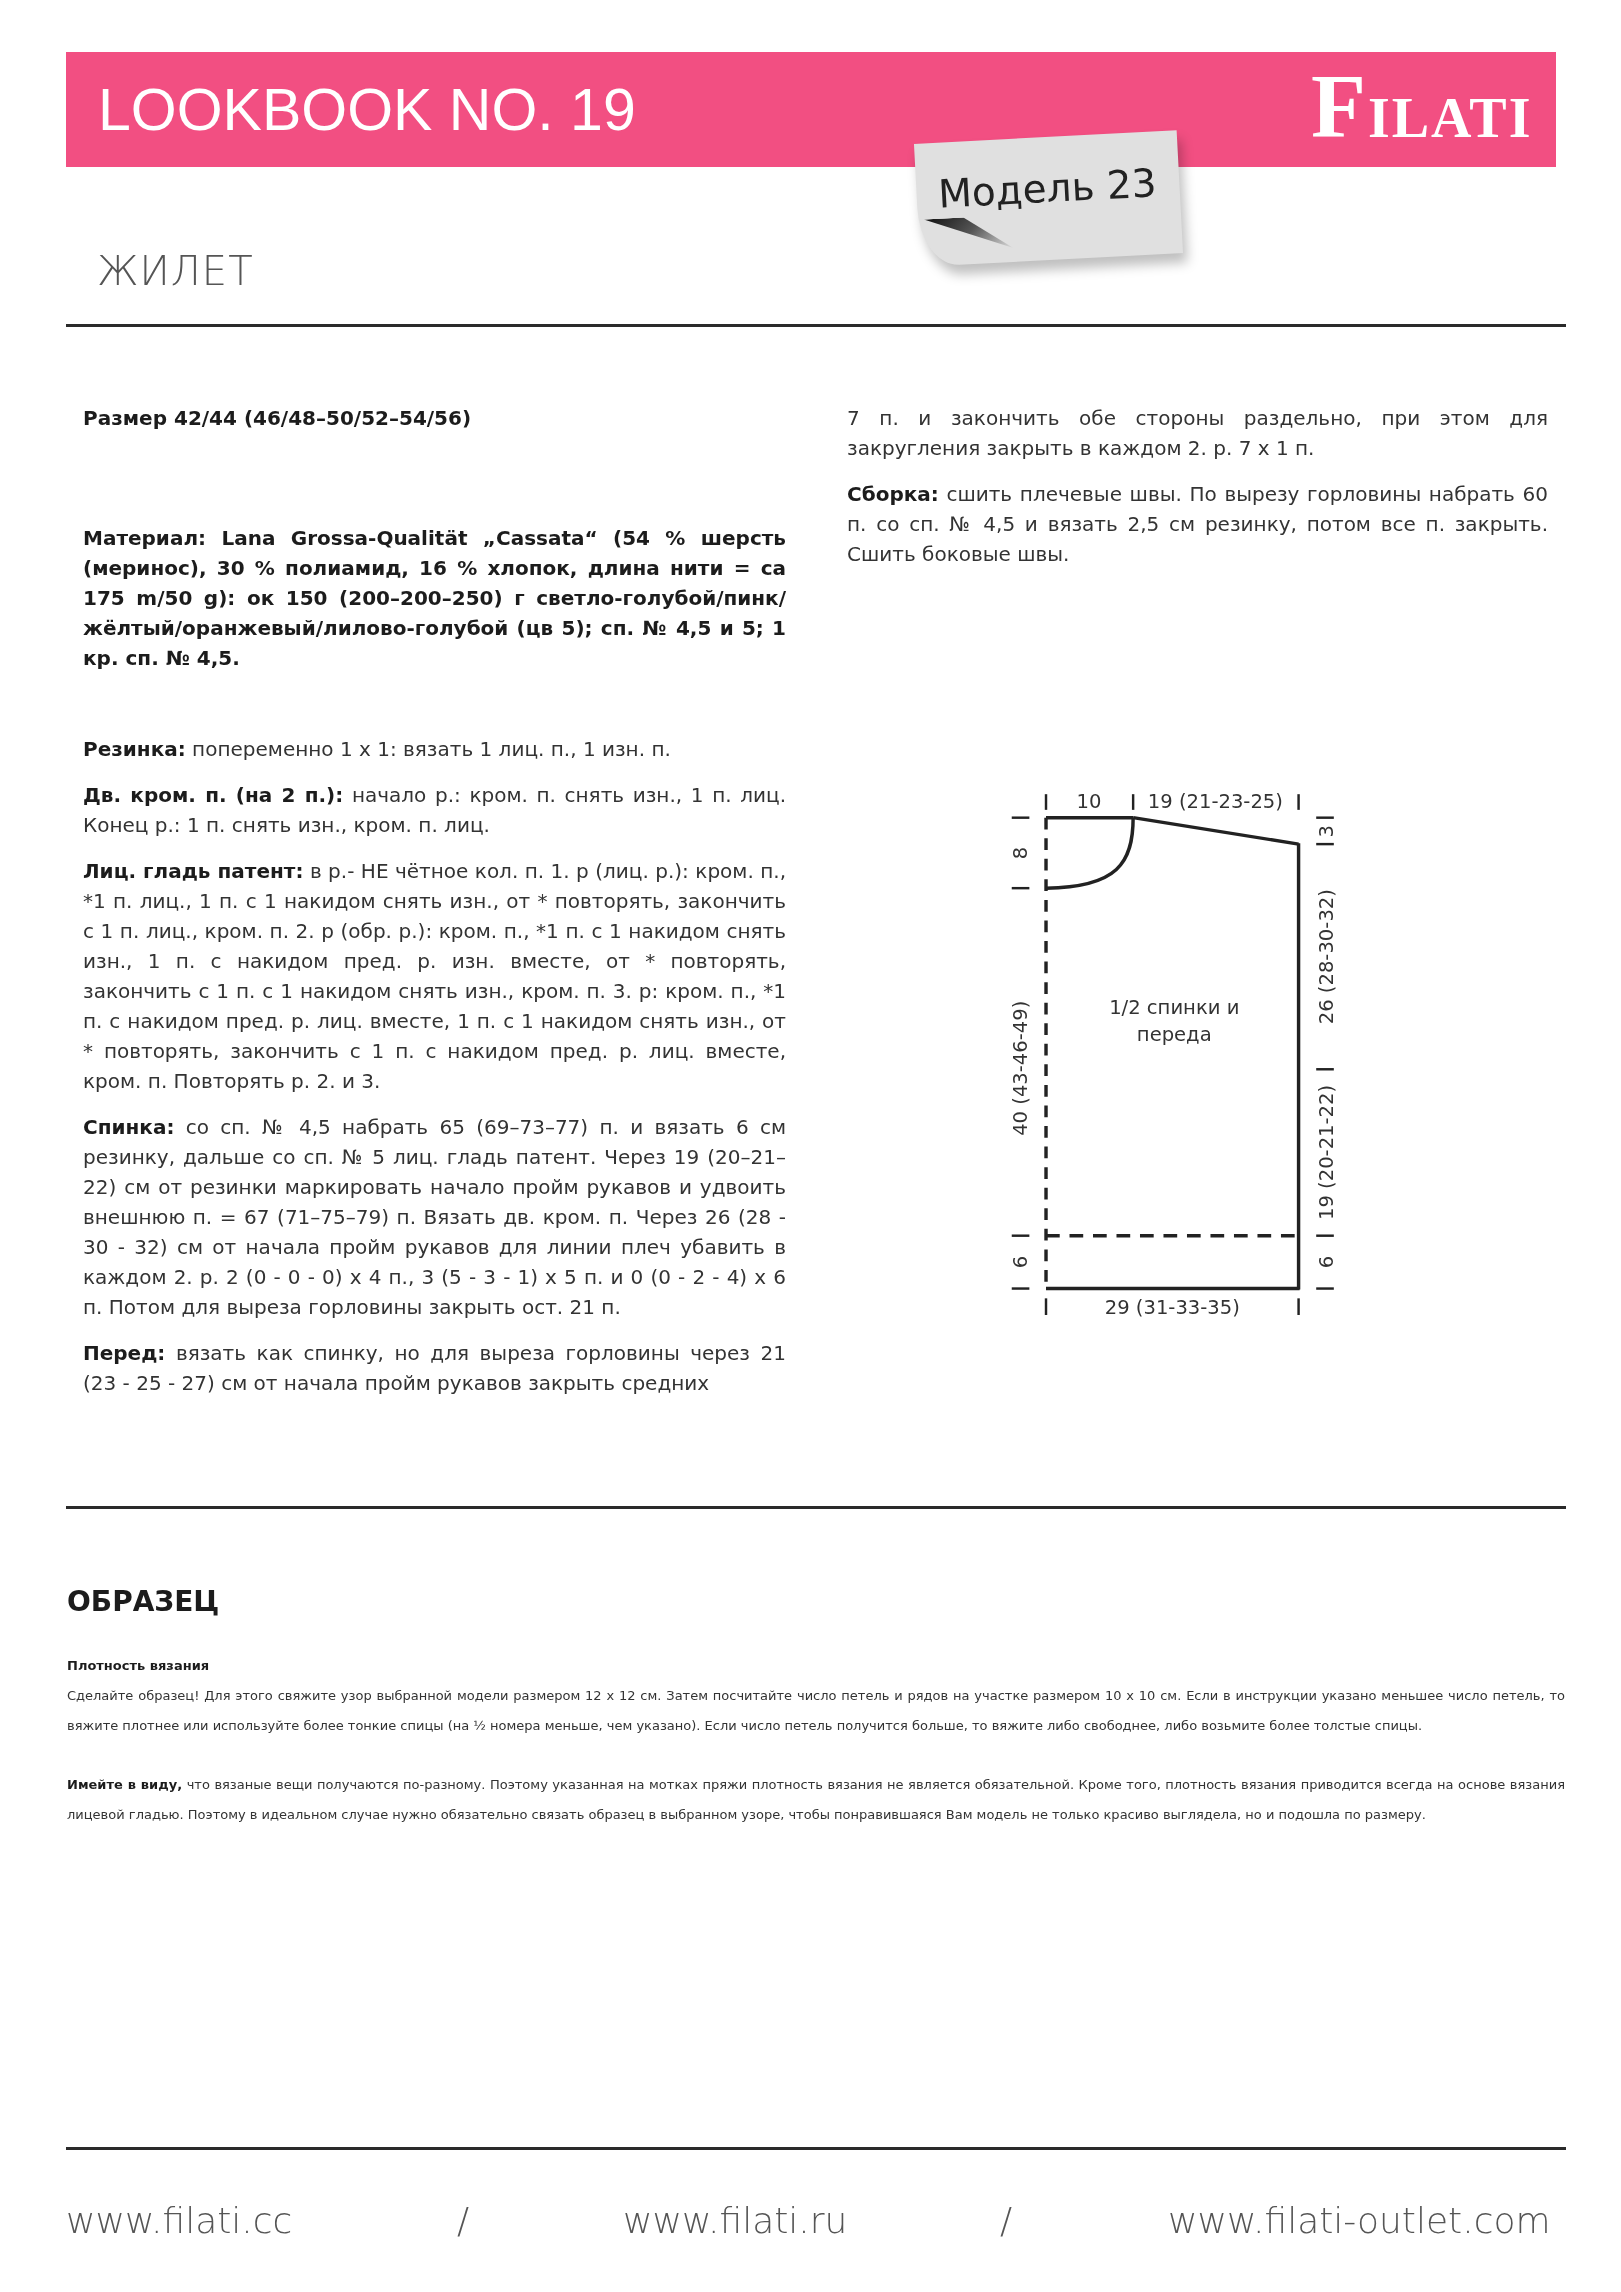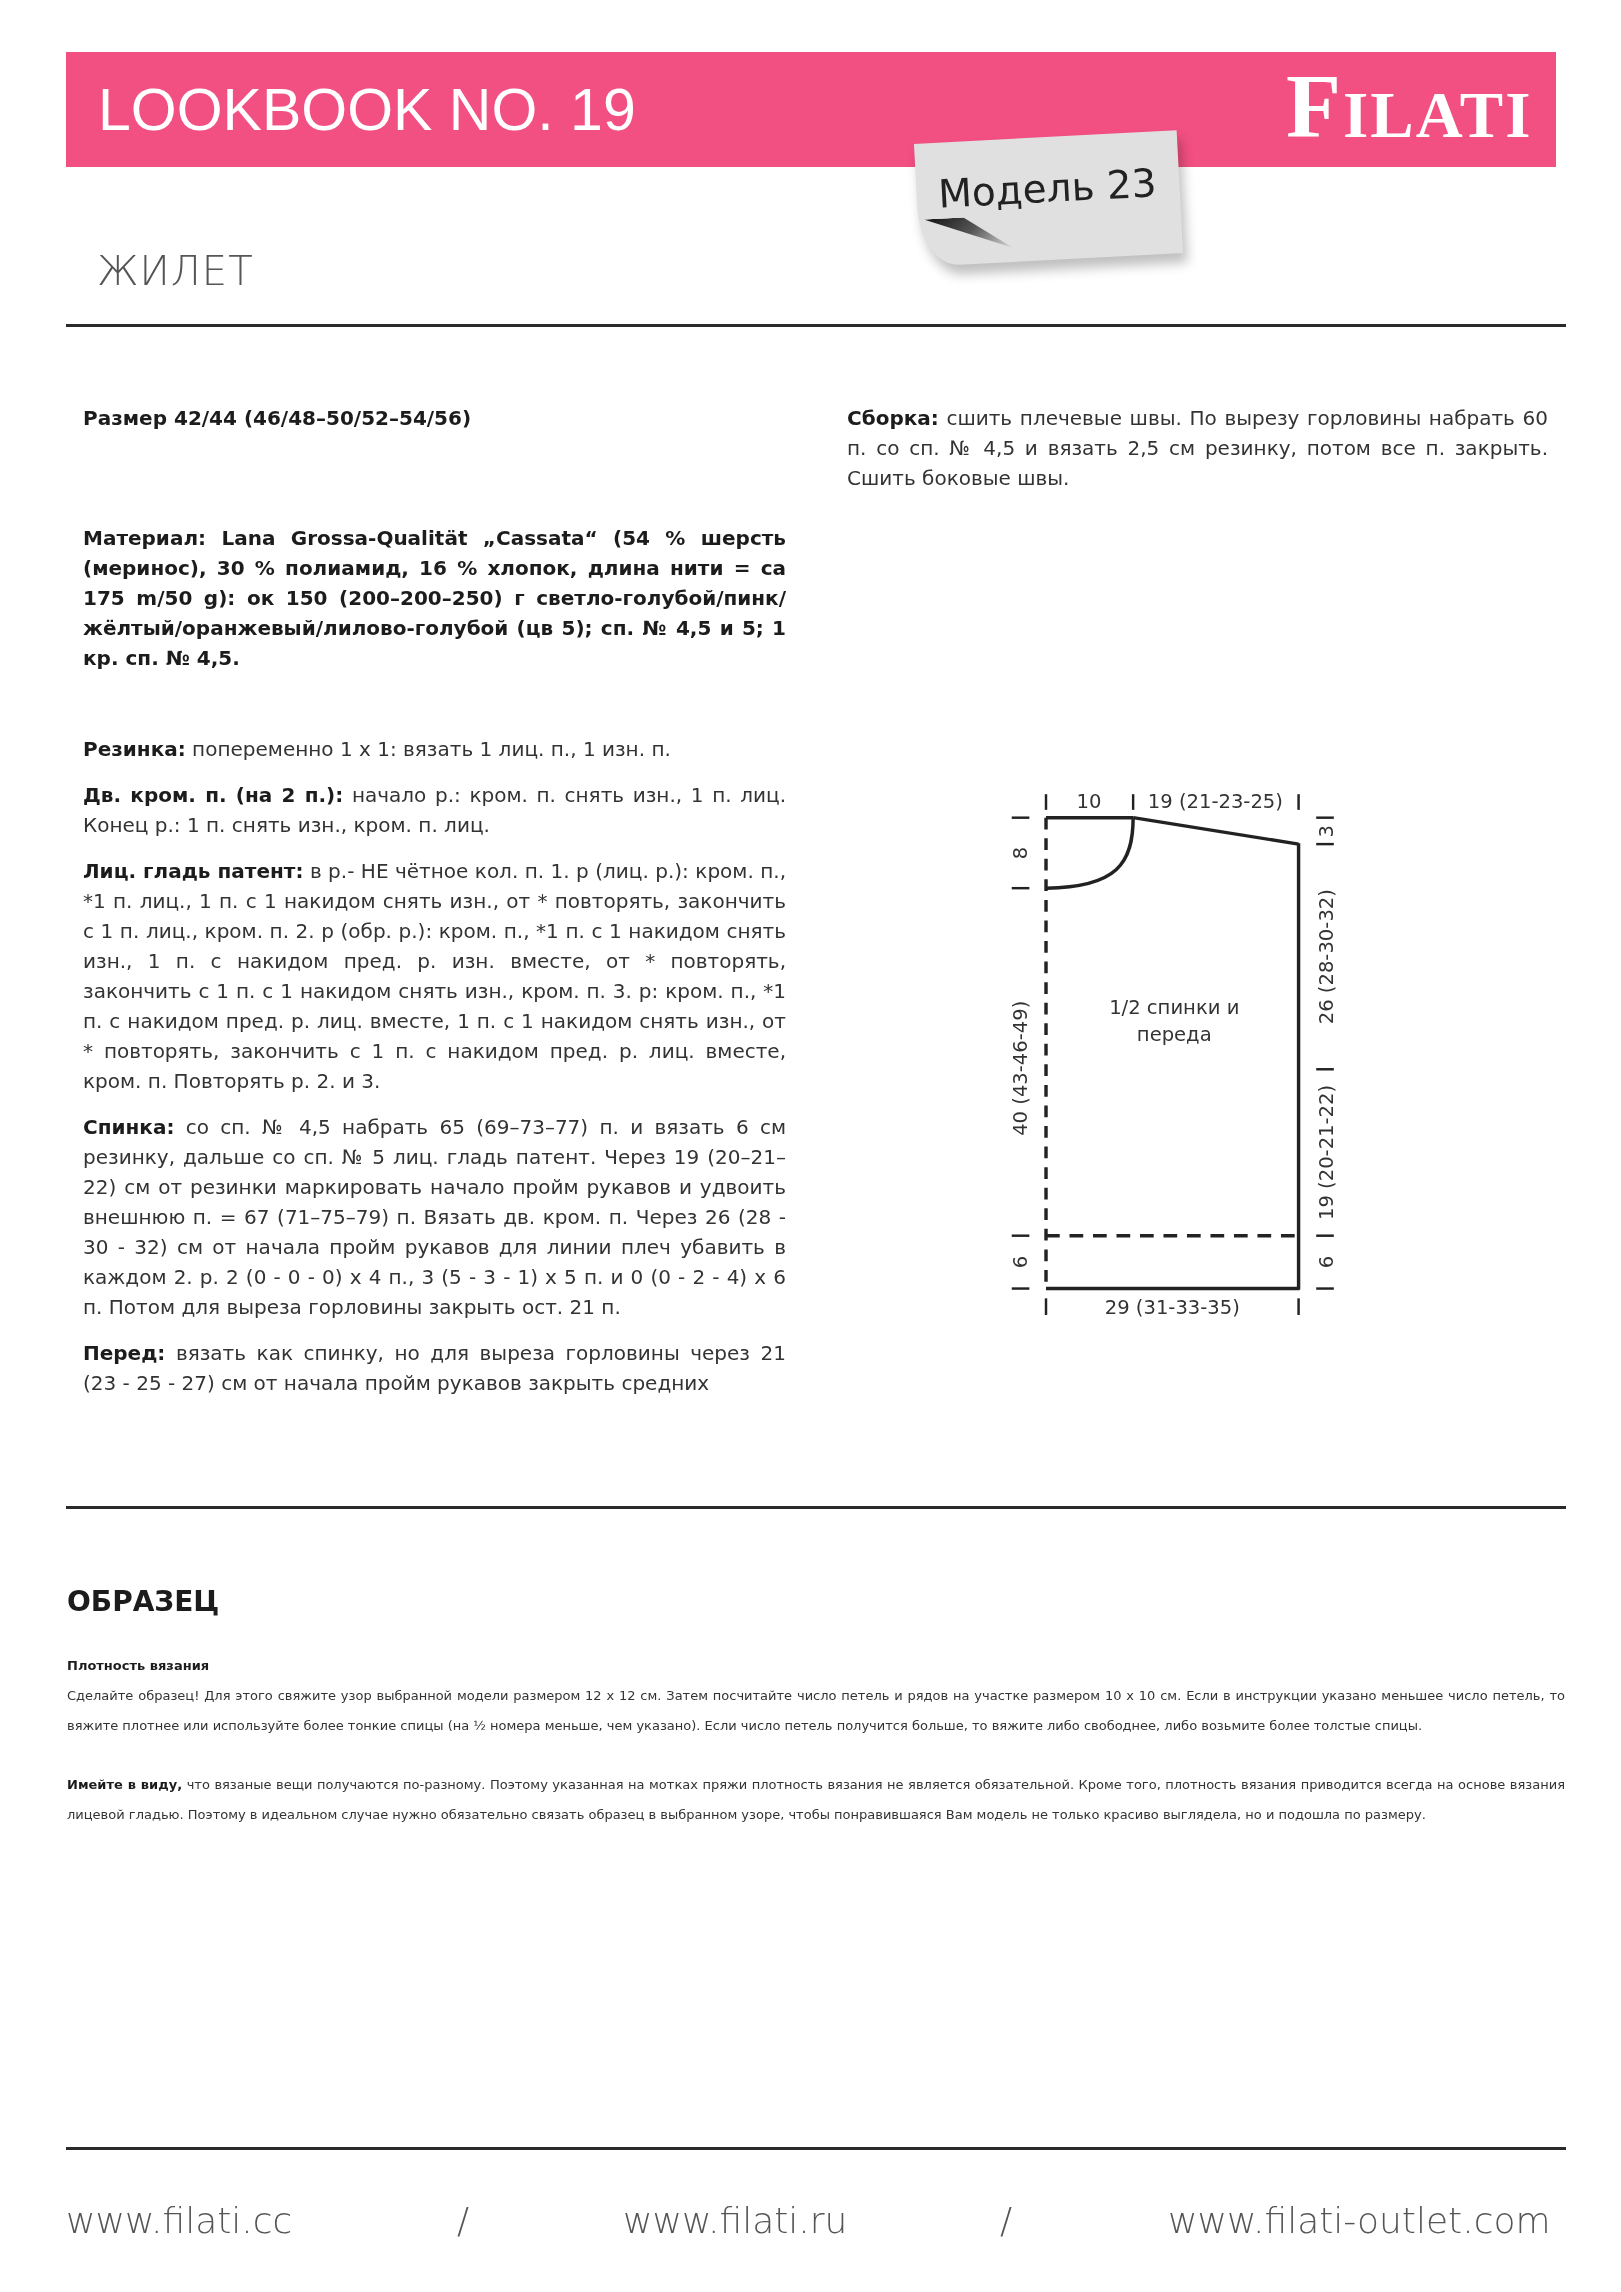--- a/index.html
+++ b/index.html
@@ -3,21 +3,21 @@
 <meta charset="utf-8">
 <style>
   * { box-sizing: border-box; margin: 0; padding: 0; }
   html, body { width: 1621px; height: 2293px; background: #ffffff; overflow: hidden; }
   body { position: relative; font-family: "DejaVu Sans", sans-serif; color: #2b2b2b; }
 
   .band { position: absolute; left: 66px; top: 52px; width: 1490px; height: 115px; background: #f24f82; }
   .band-title { position: absolute; left: 32px; top: 29px; font-family: "Liberation Sans", sans-serif; font-size: 59px; color: #ffffff; letter-spacing: 0px; line-height: 59px; }
   .logo { position: absolute; right: 23.5px; top: 15.7px; font-family: "Liberation Serif", serif; font-weight: bold; color: #ffffff; line-height: 78px; letter-spacing: 2px; }
   .logo .big { font-size: 90px; }
-  .logo .small { font-size: 65px; }
+  .logo .small { font-size: 56px; }
 
   .sticker { position: absolute; left: 917px; top: 137px; width: 263px; height: 123px; background: #e0e0e0; transform: rotate(-3deg); box-shadow: 3.9px 9.8px 11.8px rgba(0,0,0,0.25); border-bottom-left-radius: 39px 59px; }
   .sticker-text { position: absolute; left: 21.6px; top: 29px; font-family: "DejaVu Sans", sans-serif; font-size: 39px; color: #222; white-space: nowrap; }
   .curl { position: absolute; left: 5.9px; top: 76px; width: 88px; height: 33px; background: linear-gradient(135deg, #111 0%, #555 50%, #ddd 100%); clip-path: polygon(0 0, 45% 0, 100% 100%); }
 
   .subtitle { position: absolute; left: 97px; top: 248px; font-family: "DejaVu Sans", sans-serif; font-size: 40px; color: #555; letter-spacing: 1px; font-weight: 300; }
 
   .rule { position: absolute; left: 66px; width: 1500px; height: 2.9px; background: #2a2a2a; }
 
   .col { position: absolute; font-size: 20px; line-height: 30px; color: #333; text-align: justify; }
@@ -61,20 +61,21 @@
   <p><b>Материал: Lana Grossa-Qualität „Cassata“ (54 % шерсть (меринос), 30 % полиамид, 16 % хлопок, длина нити = ca 175 m/50 g): ок 150 (200–200–250) г светло-голубой/пинк/жёлтый/оранжевый/лилово-голубой (цв 5); сп. № 4,5 и 5; 1 кр. сп. № 4,5.</b></p>
   <div class="gap"></div>
   <p><b>Резинка:</b><span> попеременно 1 х 1: вязать 1 лиц. п., 1 изн. п.</span></p>
   <p><b>Дв. кром. п. (на 2 п.):</b><span> начало р.: кром. п. снять изн., 1 п. лиц. Конец р.: 1 п. снять изн., кром. п. лиц.</span></p>
   <p><b>Лиц. гладь патент:</b><span> в р.- НЕ чётное кол. п. 1. р (лиц. р.): кром. п., *1 п. лиц., 1 п. с 1 накидом снять изн., от * повторять, закончить с 1 п. лиц., кром. п. 2. р (обр. р.): кром. п., *1 п. с 1 накидом снять изн., 1 п. с накидом пред. р. изн. вместе, от * повторять, закончить с 1 п. с 1 накидом снять изн., кром. п. 3. р: кром. п., *1 п. с накидом пред. р. лиц. вместе, 1 п. с 1 накидом снять изн., от * повторять, закончить с 1 п. с накидом пред. р. лиц. вместе, кром. п. Повторять р. 2. и 3.</span></p>
   <p><b>Спинка:</b><span> со сп. № 4,5 набрать 65 (69–73–77) п. и вязать 6 см резинку, дальше со сп. № 5 лиц. гладь патент. Через 19 (20–21–22) см от резинки маркировать начало пройм рукавов и удвоить внешнюю п. = 67 (71–75–79) п. Вязать дв. кром. п. Через 26 (28 - 30 - 32) см от начала пройм рукавов для линии плеч убавить в каждом 2. р. 2 (0 - 0 - 0) х 4 п., 3 (5 - 3 - 1) х 5 п. и 0 (0 - 2 - 4) х 6 п. Потом для выреза горловины закрыть ост. 21 п.</span></p>
   <p><b>Перед:</b><span> вязать как спинку, но для выреза горловины через 21 (23 - 25 - 27) см от начала пройм рукавов закрыть средних</span></p>
 </div>
 
 <div class="col col-right">
+  <p>7 п. и закончить обе стороны раздельно, при этом для закругления закрыть в каждом 2. р. 7 х 1 п.</p>
   <p><b>Сборка:</b><span> сшить плечевые швы. По вырезу горловины набрать 60 п. со сп. № 4,5 и вязать 2,5 см резинку, потом все п. закрыть. Сшить боковые швы.</span></p>
 </div>
 
 <div class="diagram">
   <svg width="372" height="549" viewBox="0 0 380 560">
 
     <line x1="47" y1="34" x2="47" y2="515" stroke="#222" stroke-width="3.5" stroke-dasharray="12,9"></line>
     <line x1="47" y1="461" x2="305" y2="461" stroke="#222" stroke-width="3.5" stroke-dasharray="14,10"></line>
     <line x1="47" y1="515" x2="306" y2="515" stroke="#222" stroke-width="3.5"></line>
     <line x1="305" y1="60" x2="305" y2="516" stroke="#222" stroke-width="3.5"></line>

